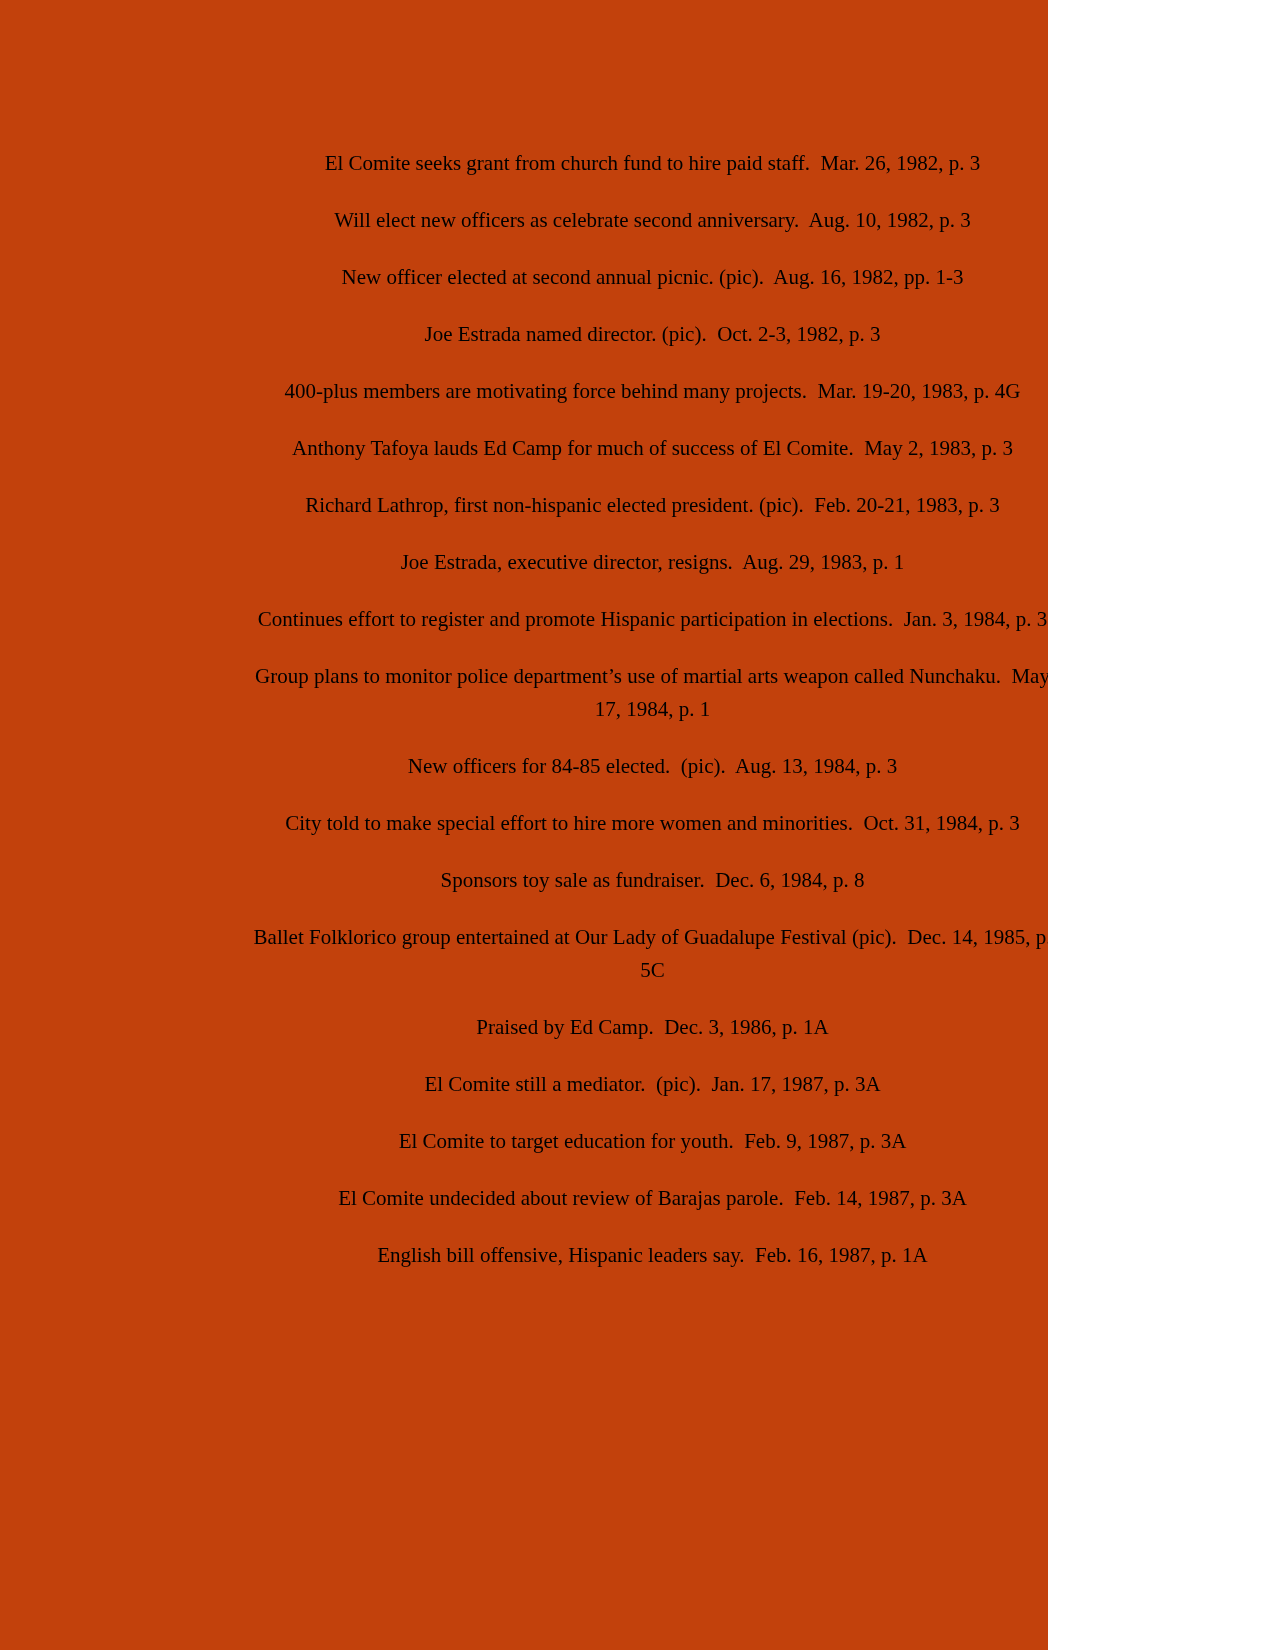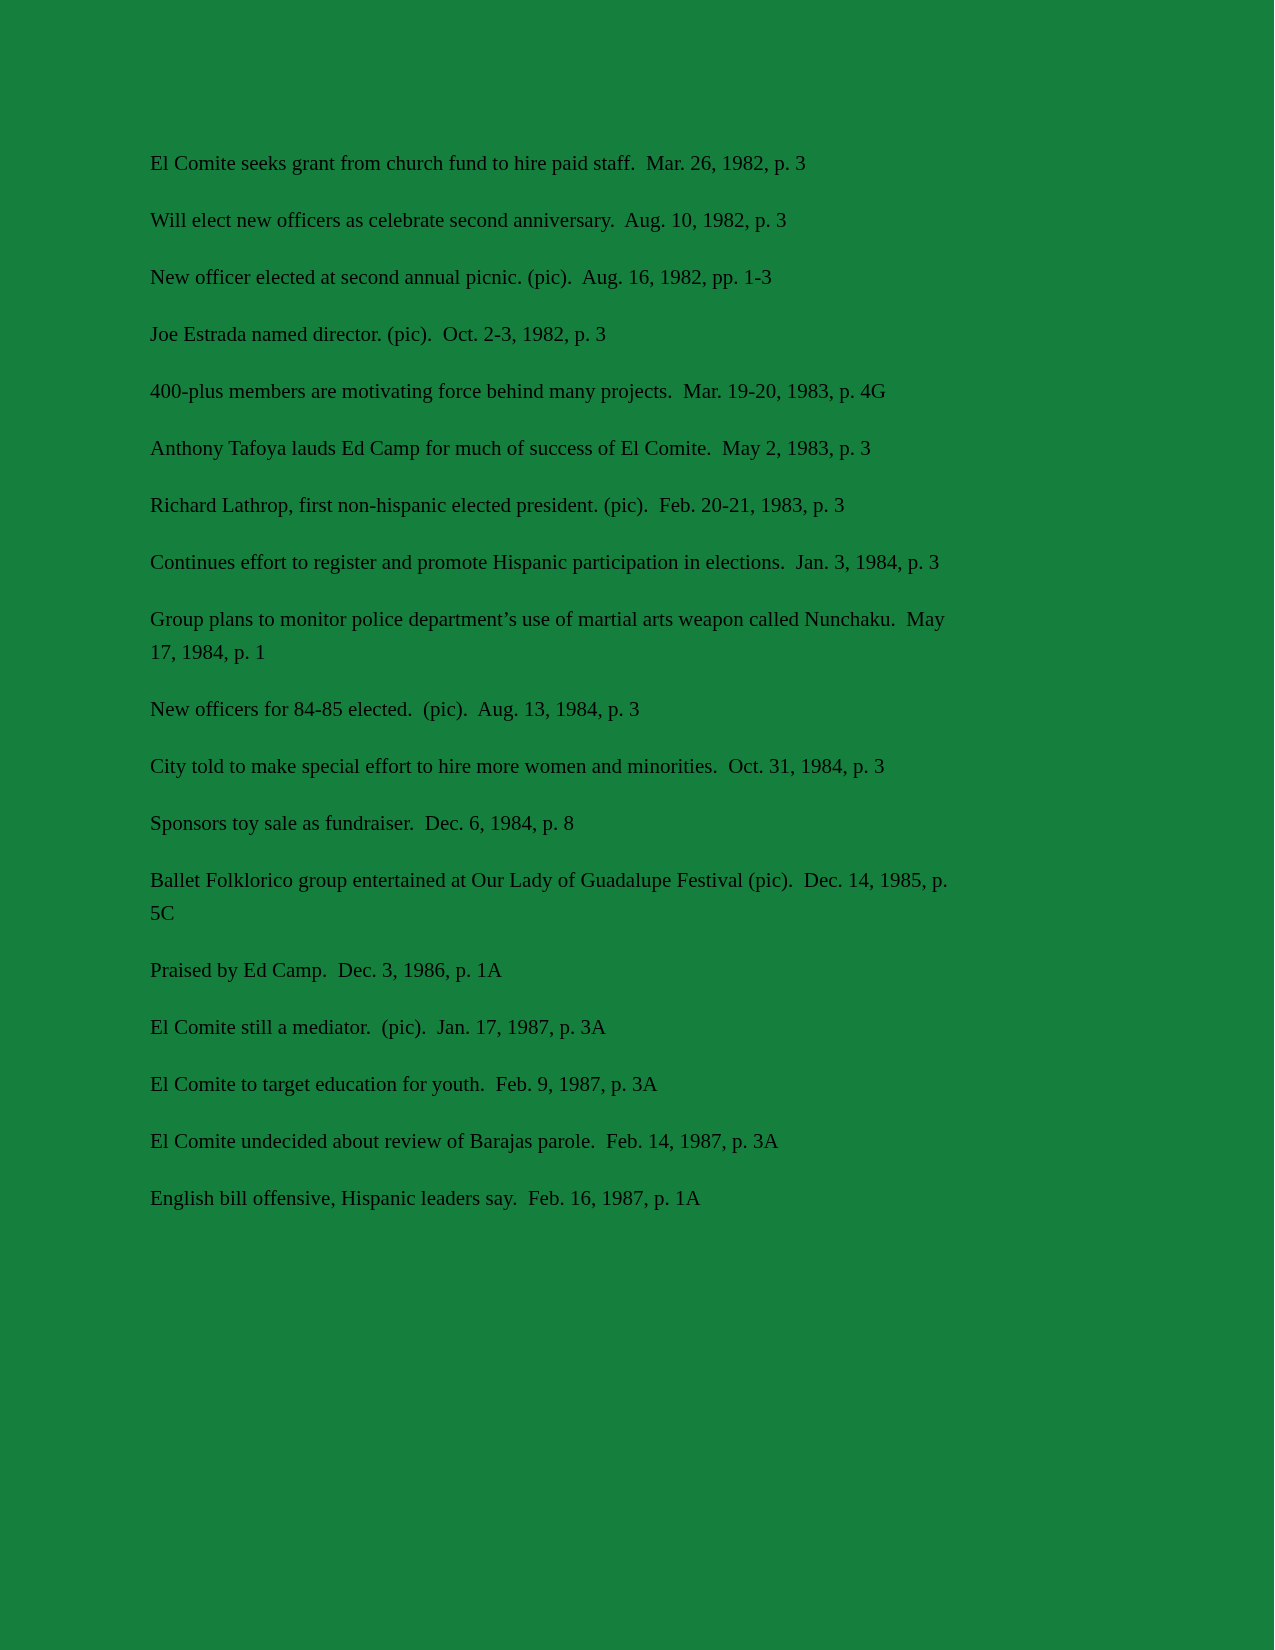--- a/index.html
+++ b/index.html
@@ -2,24 +2,25 @@
 <html><head>
 <meta charset="utf-8">
 <style>
   html, body {
     margin: 0;
     padding: 0;
     background: #ffffff;
   }
   .page {
     position: relative;
-    width: 1274px;
+    width: 1048px;
     height: 1650px;
-    background: #15803d;
+    background: #c2410c;
     overflow: hidden;
+    text-align: center;
   }
   .entries {
     position: absolute;
     left: 150px;
     top: 147px;
     width: 1005px;
   }
   .entry {
     margin: 0 0 24px 0;
     font-family: "Liberation Serif", "DejaVu Serif", serif;
@@ -35,20 +36,21 @@
 
 <div class="page">
   <div class="entries">
       <p class="entry">El Comite seeks grant from church fund to hire paid staff.  Mar. 26, 1982, p. 3</p>
       <p class="entry">Will elect new officers as celebrate second anniversary.  Aug. 10, 1982, p. 3</p>
       <p class="entry">New officer elected at second annual picnic. (pic).  Aug. 16, 1982, pp. 1-3</p>
       <p class="entry">Joe Estrada named director. (pic).  Oct. 2-3, 1982, p. 3</p>
       <p class="entry">400-plus members are motivating force behind many projects.  Mar. 19-20, 1983, p. 4G</p>
       <p class="entry">Anthony Tafoya lauds Ed Camp for much of success of El Comite.  May 2, 1983, p. 3</p>
       <p class="entry">Richard Lathrop, first non-hispanic elected president. (pic).  Feb. 20-21, 1983, p. 3</p>
+      <p class="entry">Joe Estrada, executive director, resigns.  Aug. 29, 1983, p. 1</p>
       <p class="entry">Continues effort to register and promote Hispanic participation in elections.  Jan. 3, 1984, p. 3</p>
       <p class="entry">Group plans to monitor police department’s use of martial arts weapon called Nunchaku.  May
 17, 1984, p. 1</p>
       <p class="entry">New officers for 84-85 elected.  (pic).  Aug. 13, 1984, p. 3</p>
       <p class="entry">City told to make special effort to hire more women and minorities.  Oct. 31, 1984, p. 3</p>
       <p class="entry">Sponsors toy sale as fundraiser.  Dec. 6, 1984, p. 8</p>
       <p class="entry">Ballet Folklorico group entertained at Our Lady of Guadalupe Festival (pic).  Dec. 14, 1985, p.
 5C</p>
       <p class="entry">Praised by Ed Camp.  Dec. 3, 1986, p. 1A</p>
       <p class="entry">El Comite still a mediator.  (pic).  Jan. 17, 1987, p. 3A</p>

